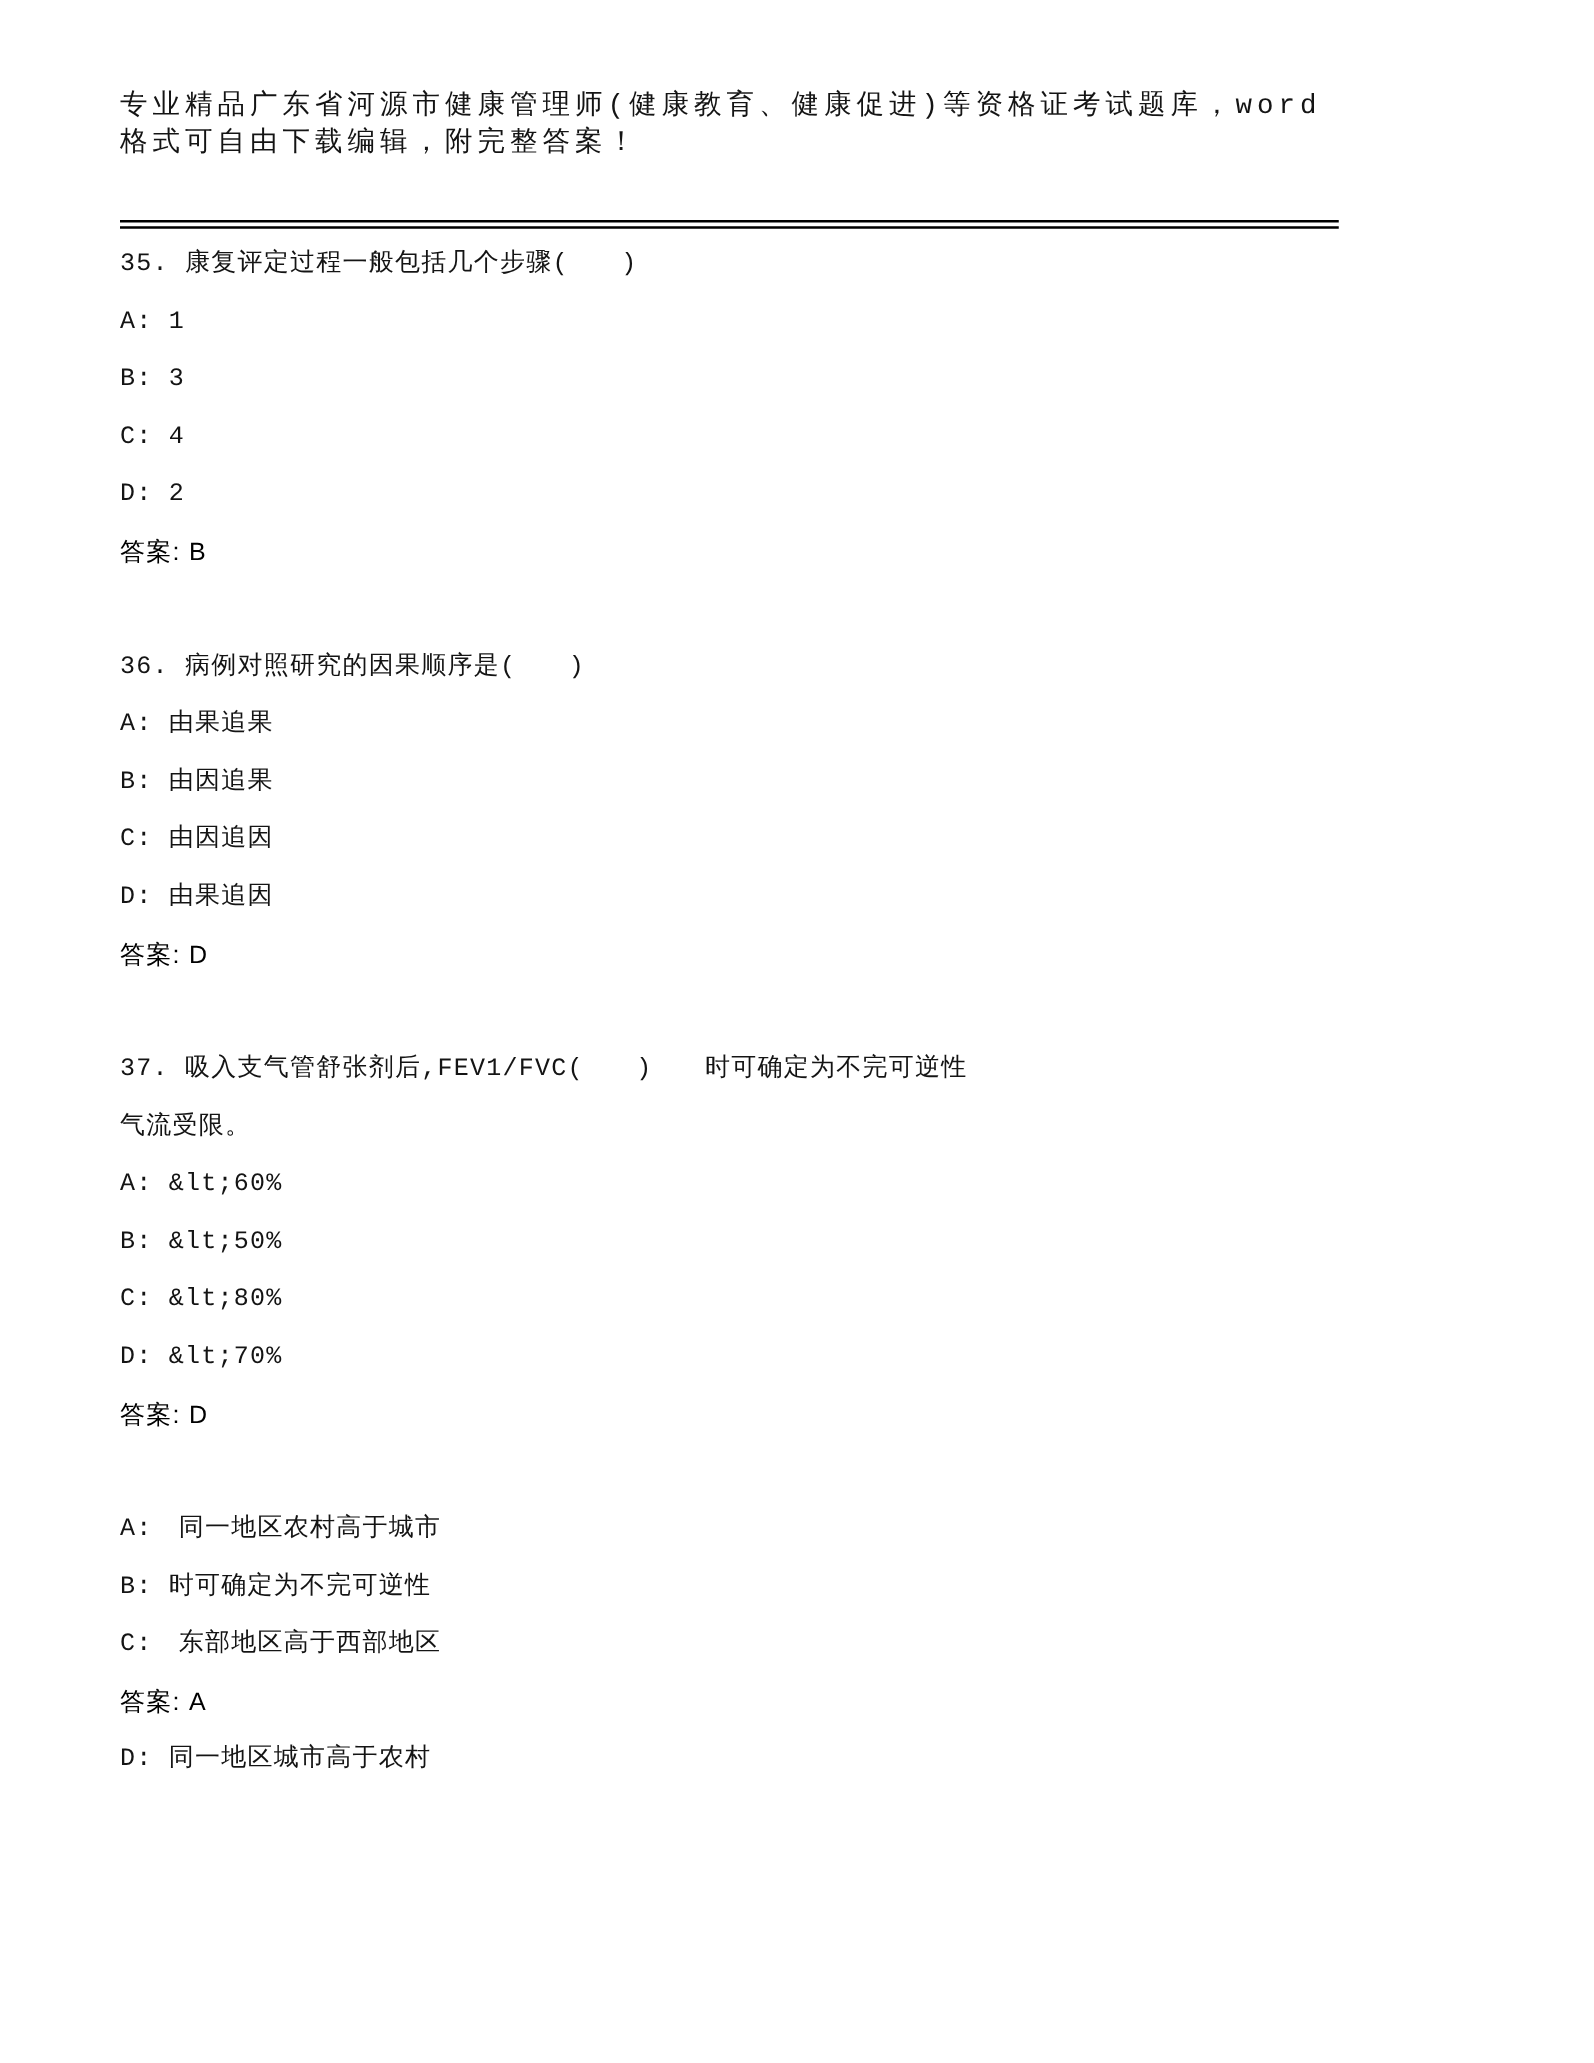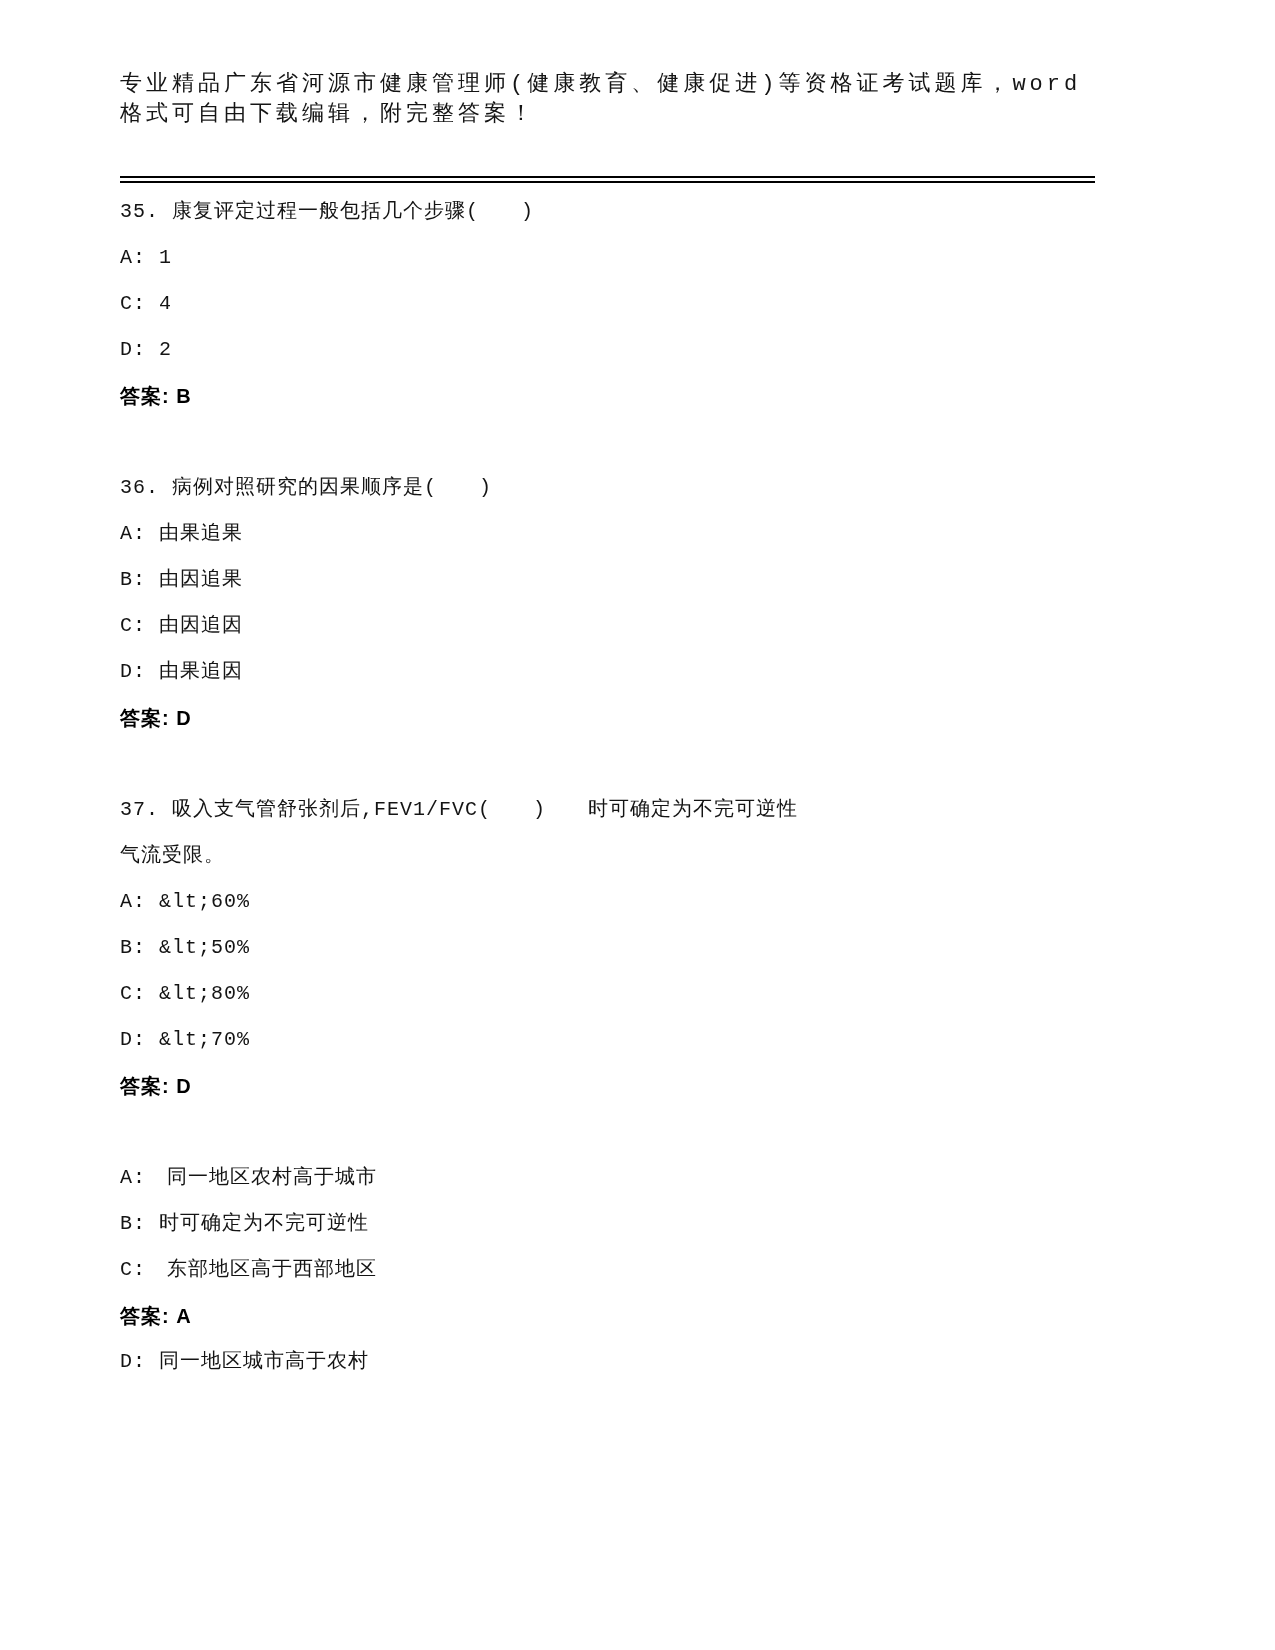--- a/index.html
+++ b/index.html
@@ -7,21 +7,21 @@
     position:relative;
     width:1275px;
     height:1650px;
     margin:0 auto;
     background:#ffffff;
     overflow:hidden;
     font-family:"Liberation Mono","DejaVu Sans Mono",monospace;
     color:#141414;
   }
   .content {
-    margin-left:120px;
+    margin-left:96px;
     width:975px;
   }
   .doc-header {
     padding-top:70px;
     font-size:22px;
     line-height:30px;
     letter-spacing:4px;
   }
   .doc-header .hline { white-space:nowrap; }
   .header-rule {
@@ -34,21 +34,21 @@
   .doc-body {
     padding-top:6px;
     font-size:20px;
     line-height:46px;
     letter-spacing:1px;
   }
   .question { margin-bottom:46px; }
   .line { white-space:nowrap; }
   .answer-line {
     font-family:"Liberation Sans","DejaVu Sans",sans-serif;
-    font-weight:bold;
+    font-weight:normal;
     color:#000;
     letter-spacing:1px;
   }
 </style>
 </head>
 <body>
 
 <div class="page">
   <div class="content">
 
@@ -56,20 +56,21 @@
       <div class="hline">专业精品广东省河源市健康管理师(健康教育、健康促进)等资格证考试题库，word</div>
       <div class="hline">格式可自由下载编辑，附完整答案！</div>
     </div>
 
     <div class="header-rule"></div>
 
     <div class="doc-body" id="questions-root">
         <div class="question">
           <div class="line">35. 康复评定过程一般包括几个步骤(　　)</div>
           <div class="line">A: 1</div>
+          <div class="line">B: 3</div>
           <div class="line">C: 4</div>
           <div class="line">D: 2</div>
           <div class="line answer-line">答案: B</div>
         </div>
         <div class="question">
           <div class="line">36. 病例对照研究的因果顺序是(　　)</div>
           <div class="line">A: 由果追果</div>
           <div class="line">B: 由因追果</div>
           <div class="line">C: 由因追因</div>
           <div class="line">D: 由果追因</div>

